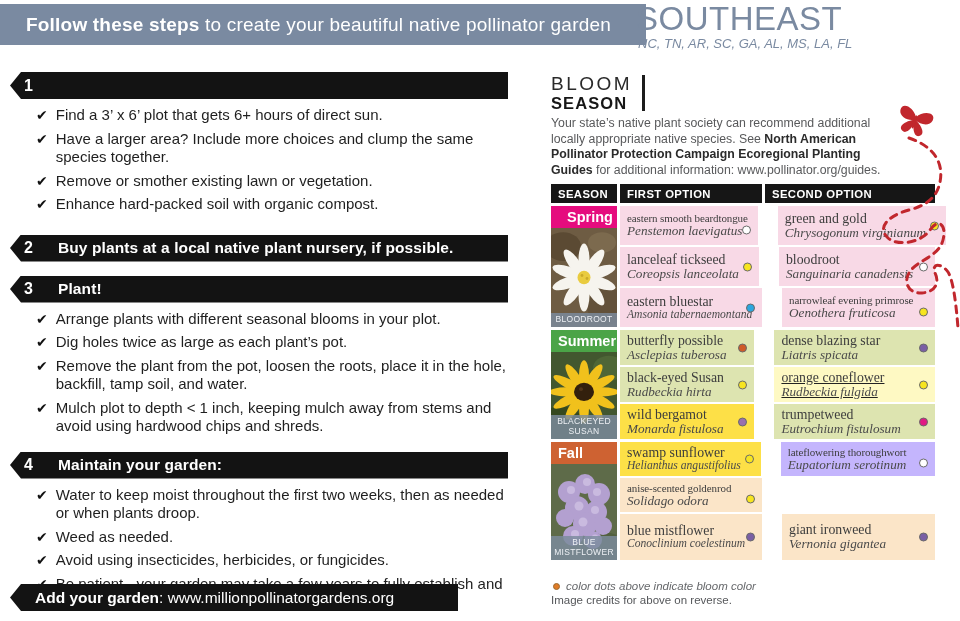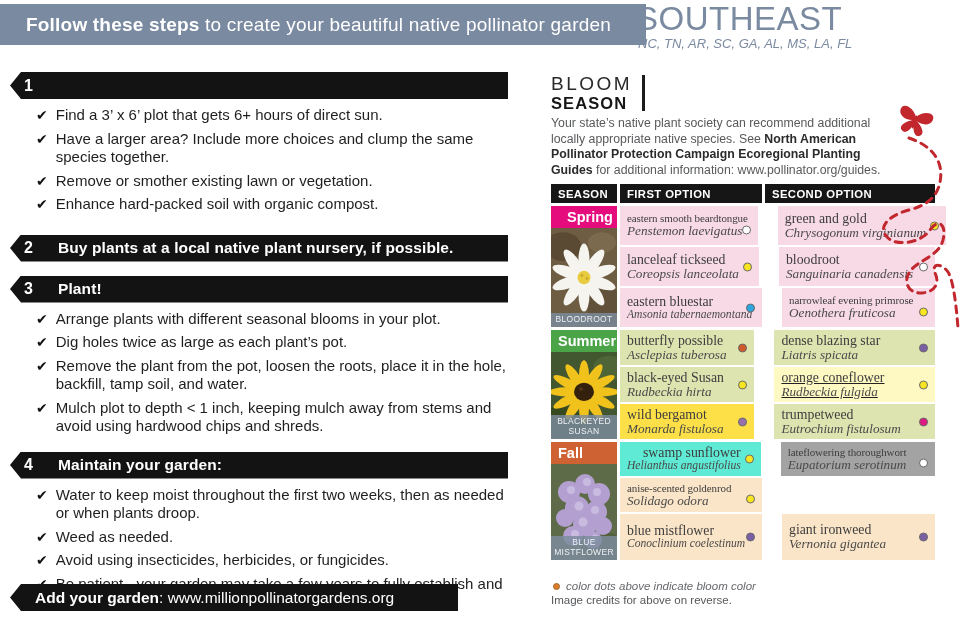--- a/index.html
+++ b/index.html
@@ -355,26 +355,26 @@
                   <circle cx="32" cy="58" r="4.5"></circle>
                 <circle cx="24" cy="70" r="4"></circle>
                   <circle cx="44" cy="74" r="3.5"></circle>
               </g>
             </svg>
             <div class="photo-label">BLUE MISTFLOWER</div>
           </div>
         </div>
         <div class="rows">
           <div class="plant-row">
-            <div class="cell first ssci" style="background: #5eead4; align-items: flex-end;">
+            <div class="cell first ssci" style="background: #fde047;">
               <span class="common">swamp sunflower</span>
               <span class="sci">Helianthus angustifolius</span>
               <span class="dot" style="background: rgb(247, 229, 31);"></span>
             </div>
-            <div class="cell second small" style="background: #a3a3a3;">
+            <div class="cell second small" style="background: #c4b5fd;">
               <span class="common">lateflowering thoroughwort</span>
               <span class="sci">Eupatorium serotinum</span>
               <span class="dot" style="background: rgb(255, 255, 255);"></span>
             </div>
           </div>
           <div class="plant-row">
             <div class="cell first small" style="background: rgb(251, 229, 200);">
               <span class="common">anise-scented goldenrod</span>
               <span class="sci">Solidago odora</span>
               <span class="dot" style="background: rgb(247, 229, 31);"></span>

